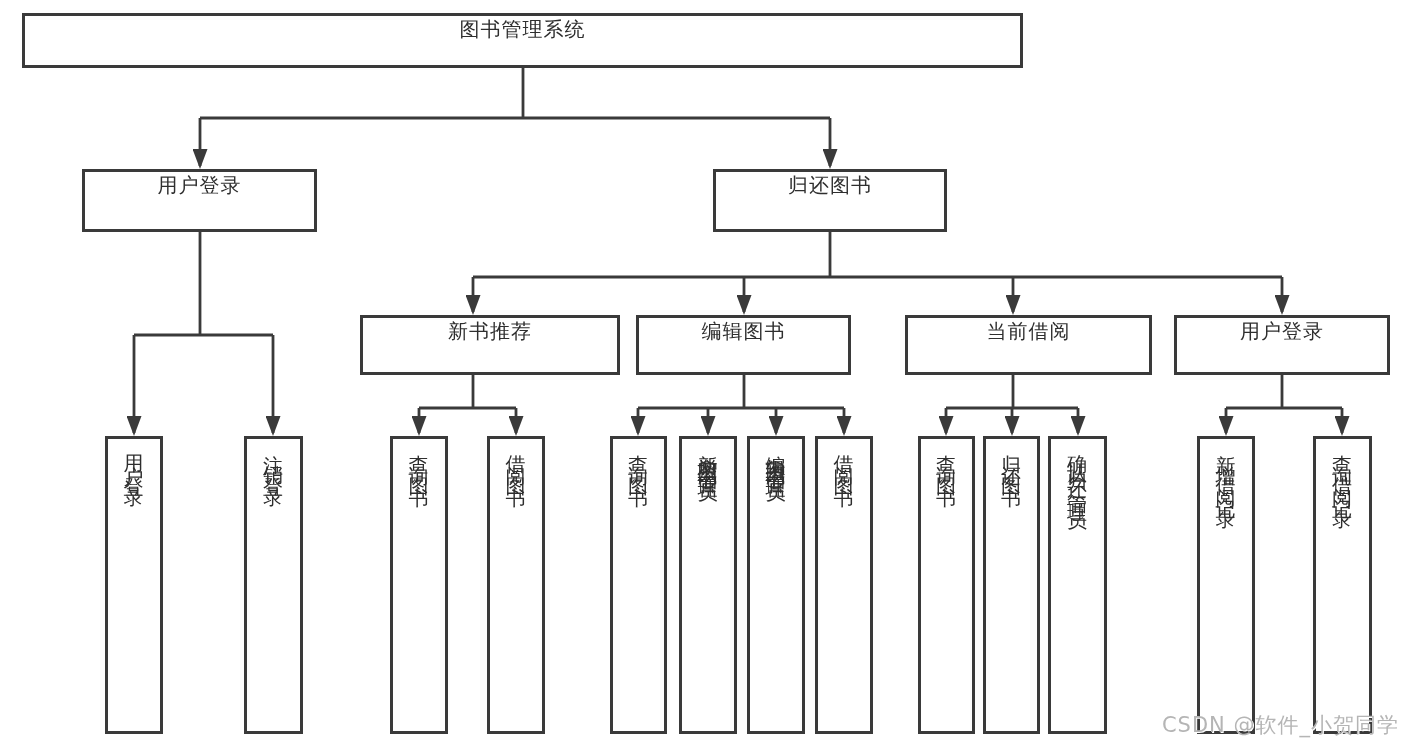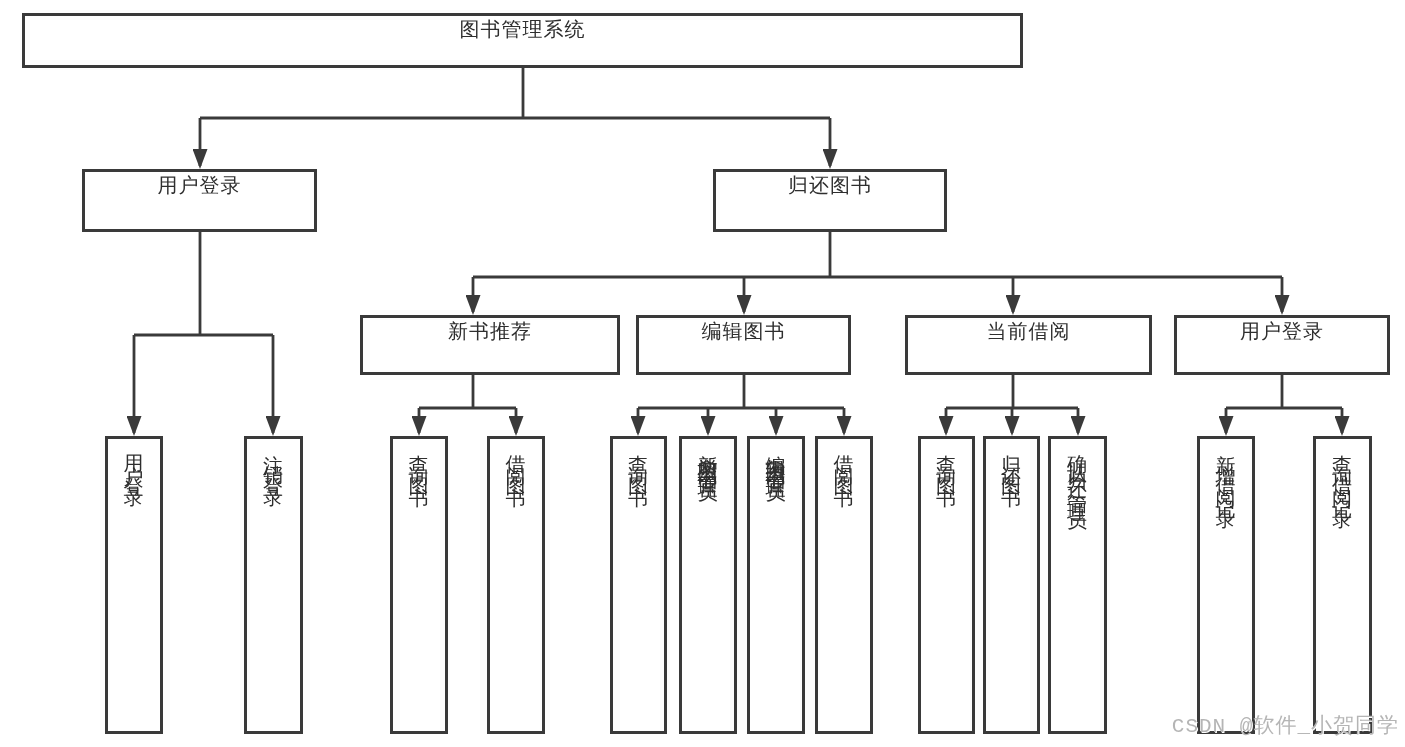--- a/index.html
+++ b/index.html
@@ -54,21 +54,20 @@
   #watermark {
     position: absolute;
     right: 6px;
     bottom: 8px;
     font-size: 21px;
     color: #b5b5b5;
     letter-spacing: 1px;
     z-index: 3;
     text-shadow: 1px 1px 0 #ffffff;
     white-space: nowrap;
-    font-family: Liberation Mono, monospace;
   }
 </style>
 </head>
 <body>
 
 <svg id="connector-layer" viewBox="0 0 1405 747" xmlns="http://www.w3.org/2000/svg">
   <defs>
     <marker id="arrow" markerUnits="userSpaceOnUse" markerWidth="20" markerHeight="15" refX="17" refY="7.5" orient="auto">
       <path d="M0,0 L20,7.5 L0,15 Z" fill="#3a3a3a"></path>
     </marker>

